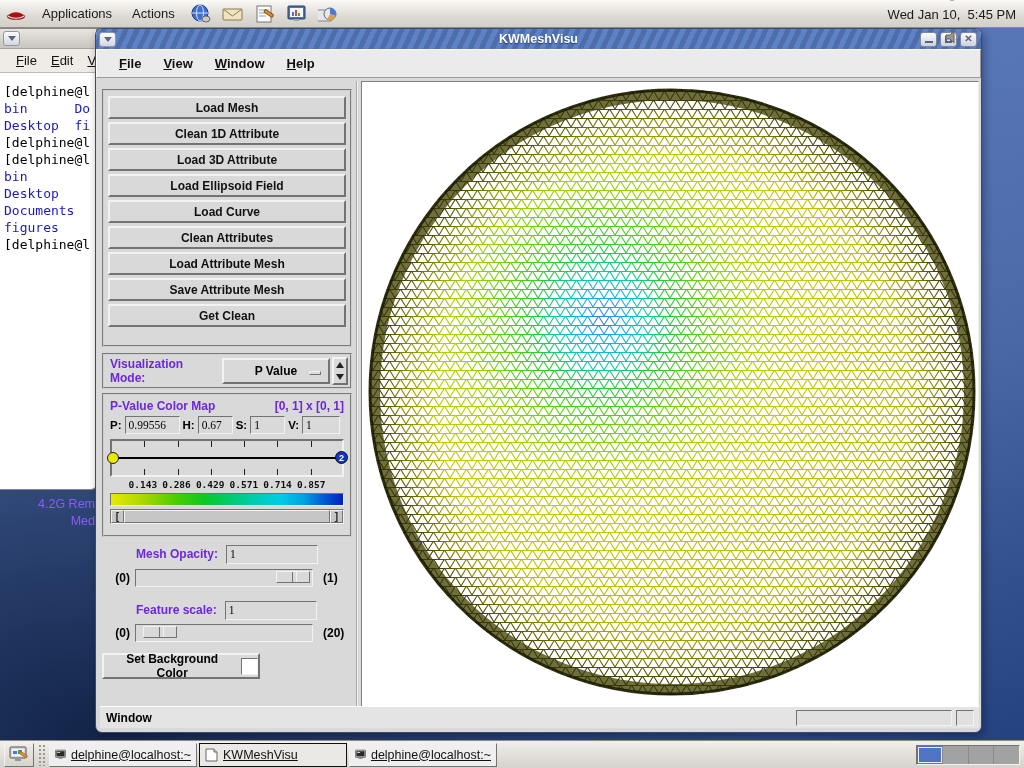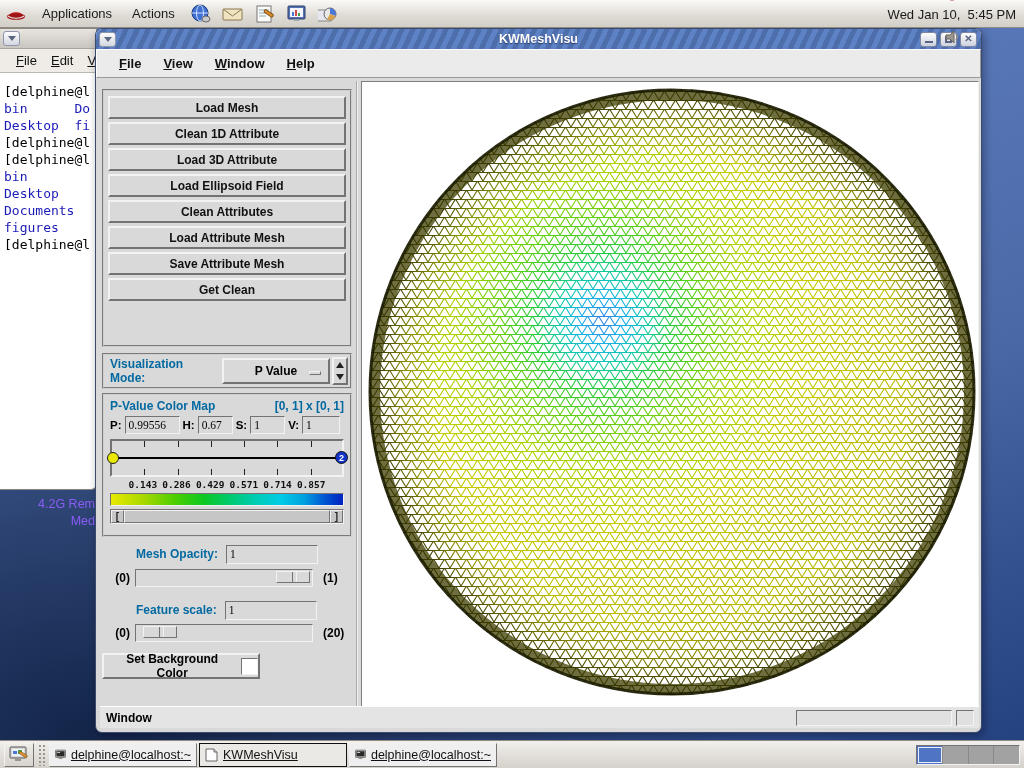--- a/index.html
+++ b/index.html
@@ -75,21 +75,21 @@
     border:1px solid; border-color:#808080 #f0f0f0 #f0f0f0 #808080; }
   #kw-view svg { display:block; }
 
   
   #btn-frame { position:absolute; left:2px; top:8px; width:250px; height:258px; padding:2px 4px; }
   .tkbtn { display:block; width:100%; height:23px; margin:3px 0; font-weight:bold; font-size:12px; color:#111;
     font-family:"Liberation Sans",sans-serif; cursor:default; }
 
   
   #viz-frame { position:absolute; left:2px; top:272px; width:250px; height:36px; display:flex; align-items:center; padding:0 2px 0 6px; }
-  .blabel { font-weight:bold; font-size:12px; color:#0369a1; }
+  .blabel { font-weight:bold; font-size:12px; color:#6d28d9; }
   #viz-option { margin-left:6px; width:113px; height:26px; position:relative; display:flex; align-items:center; justify-content:center; font-weight:bold; font-size:12px; }
   #viz-dash { position:absolute; right:7px; top:11px; width:12px; height:4px; background:#d9d9d9; border:1px solid; border-color:#f2f2f2 #737373 #737373 #f2f2f2; }
   #viz-spin { margin-left:2px; width:17px; height:28px; display:flex; flex-direction:column; }
   .spin-cell { flex:1; display:flex; align-items:center; justify-content:center; }
   .arr-up { width:0; height:0; border-left:4px solid transparent; border-right:4px solid transparent; border-bottom:6px solid #222; }
   .arr-dn { width:0; height:0; border-left:4px solid transparent; border-right:4px solid transparent; border-top:6px solid #222; }
 
   
   #cm-frame { position:absolute; left:2px; top:312px; width:250px; height:144px; }
   #cm-head { display:flex; justify-content:space-between; padding:4px 6px 2px 6px; }
@@ -277,20 +277,21 @@
   </div>
 
   <div id="kw-main">
 
     <div id="kw-panel">
       <div id="btn-frame" class="frame">
         <button class="tkbtn bev-up">Load Mesh</button>
         <button class="tkbtn bev-up">Clean 1D Attribute</button>
         <button class="tkbtn bev-up">Load 3D Attribute</button>
         <button class="tkbtn bev-up">Load Ellipsoid Field</button>
+        <button class="tkbtn bev-up">Load Curve</button>
         <button class="tkbtn bev-up">Clean Attributes</button>
         <button class="tkbtn bev-up">Load Attribute Mesh</button>
         <button class="tkbtn bev-up">Save Attribute Mesh</button>
         <button class="tkbtn bev-up">Get Clean</button>
       </div>
 
       <div id="viz-frame" class="frame">
         <span class="blabel">Visualization Mode:</span>
         <span id="viz-option" class="bev-up">
           <span>P Value</span>

